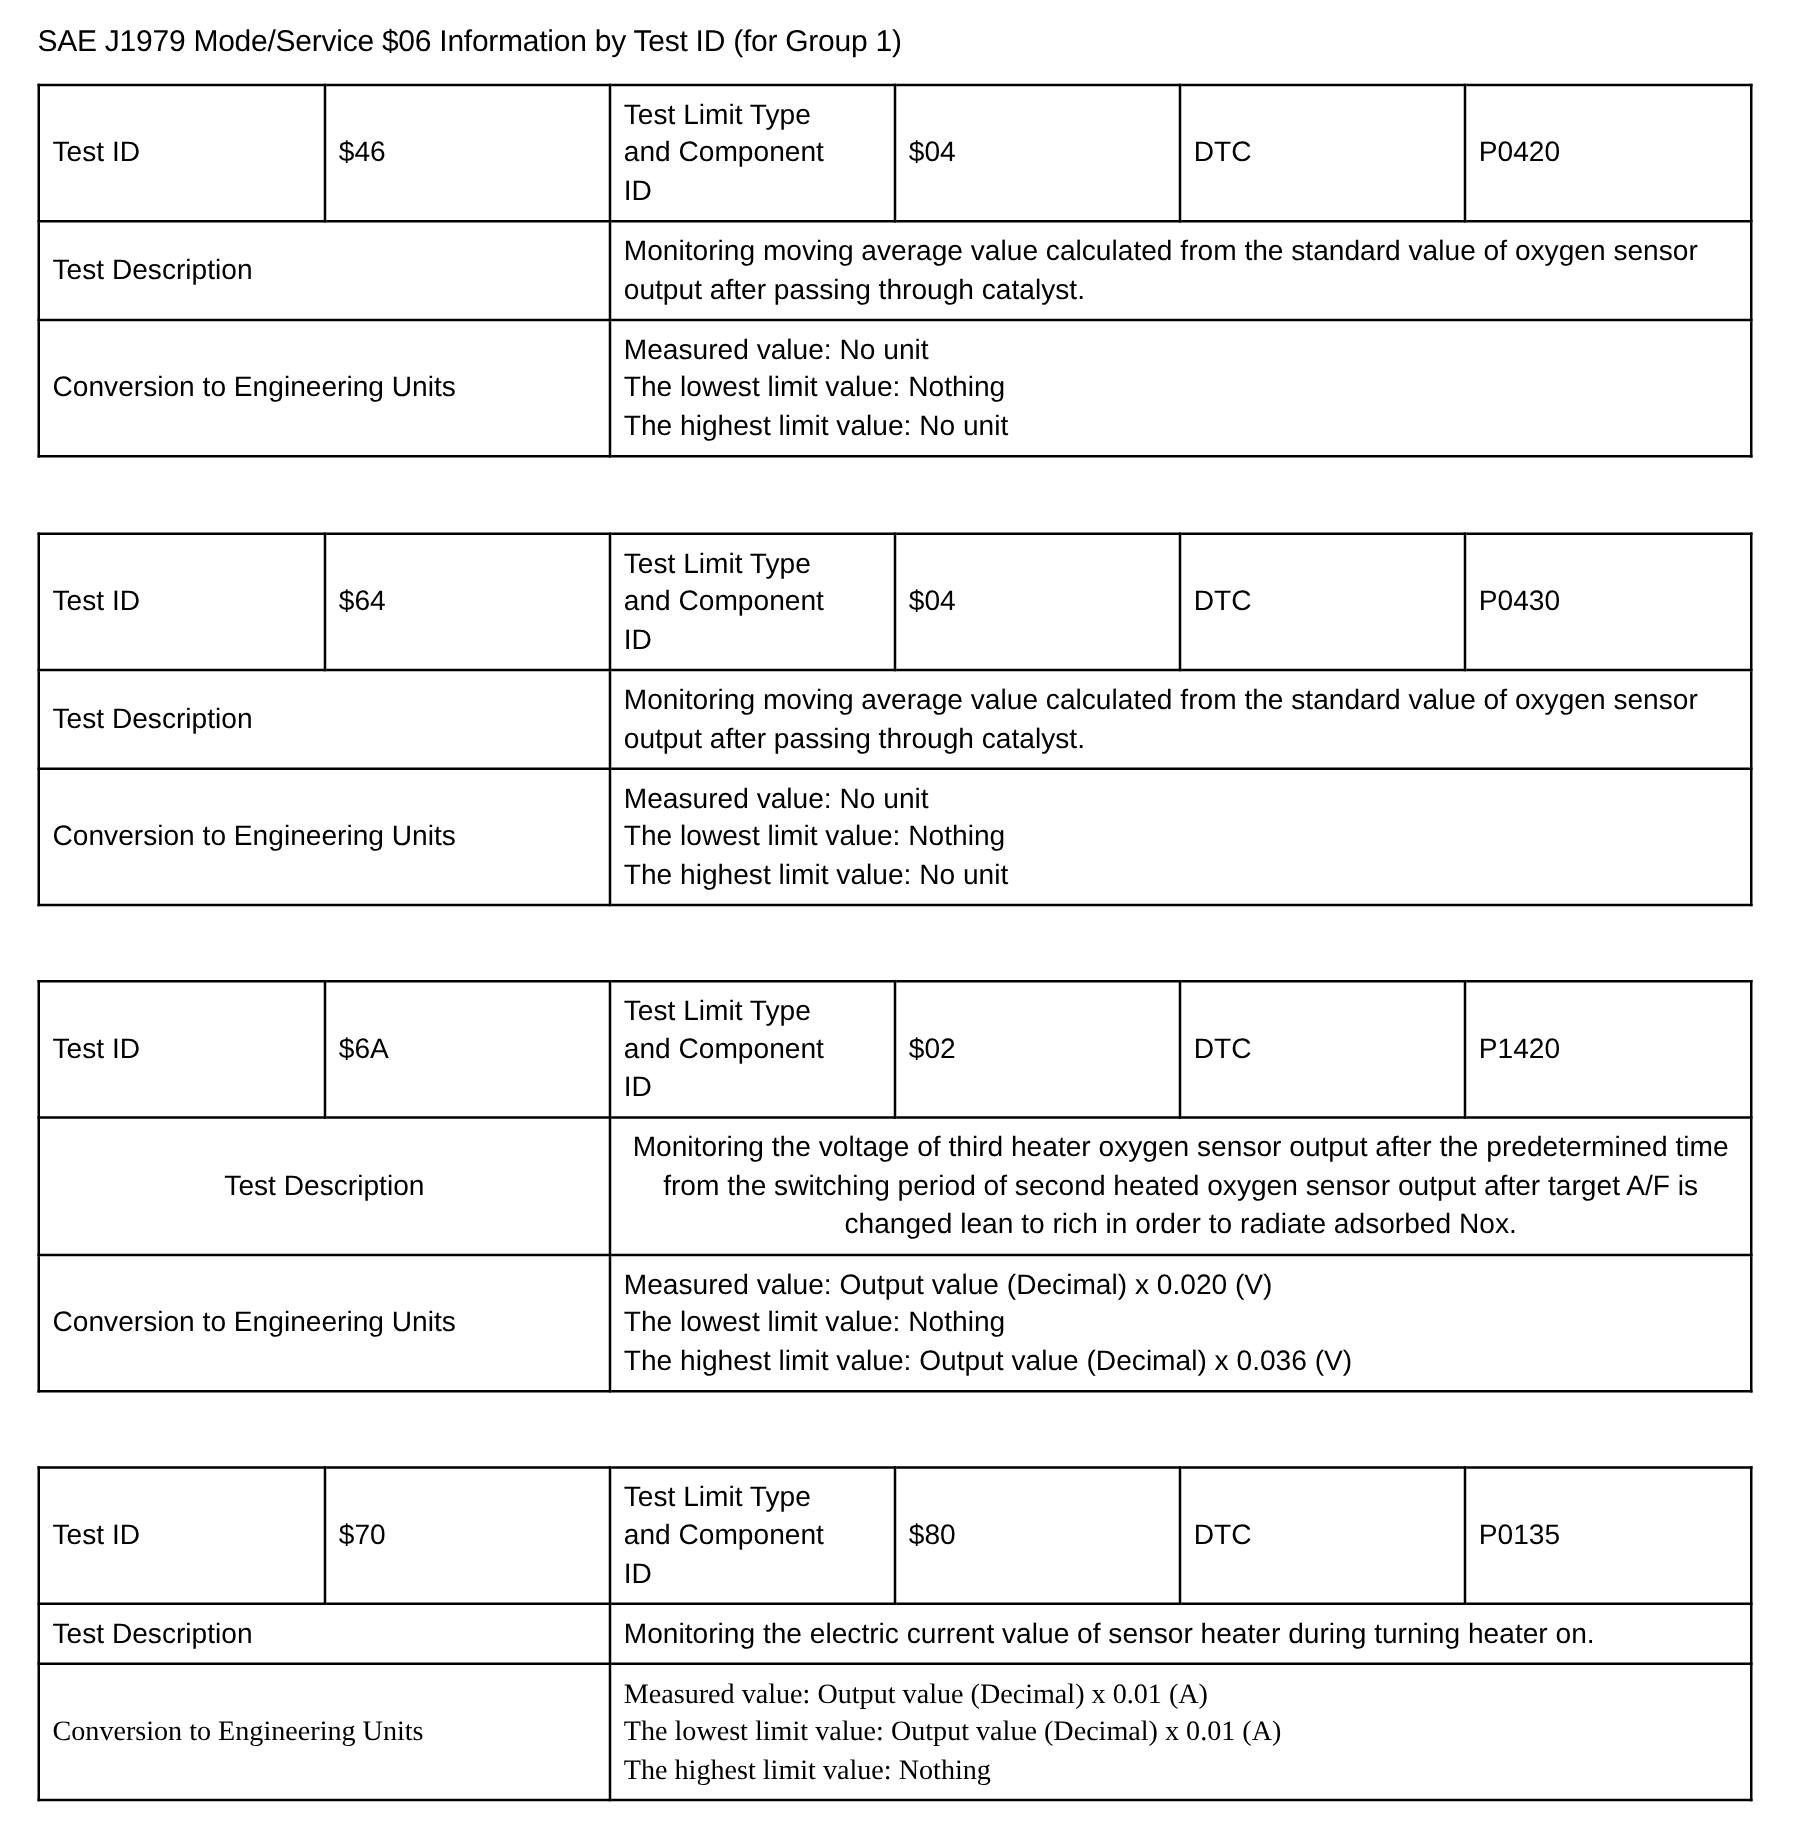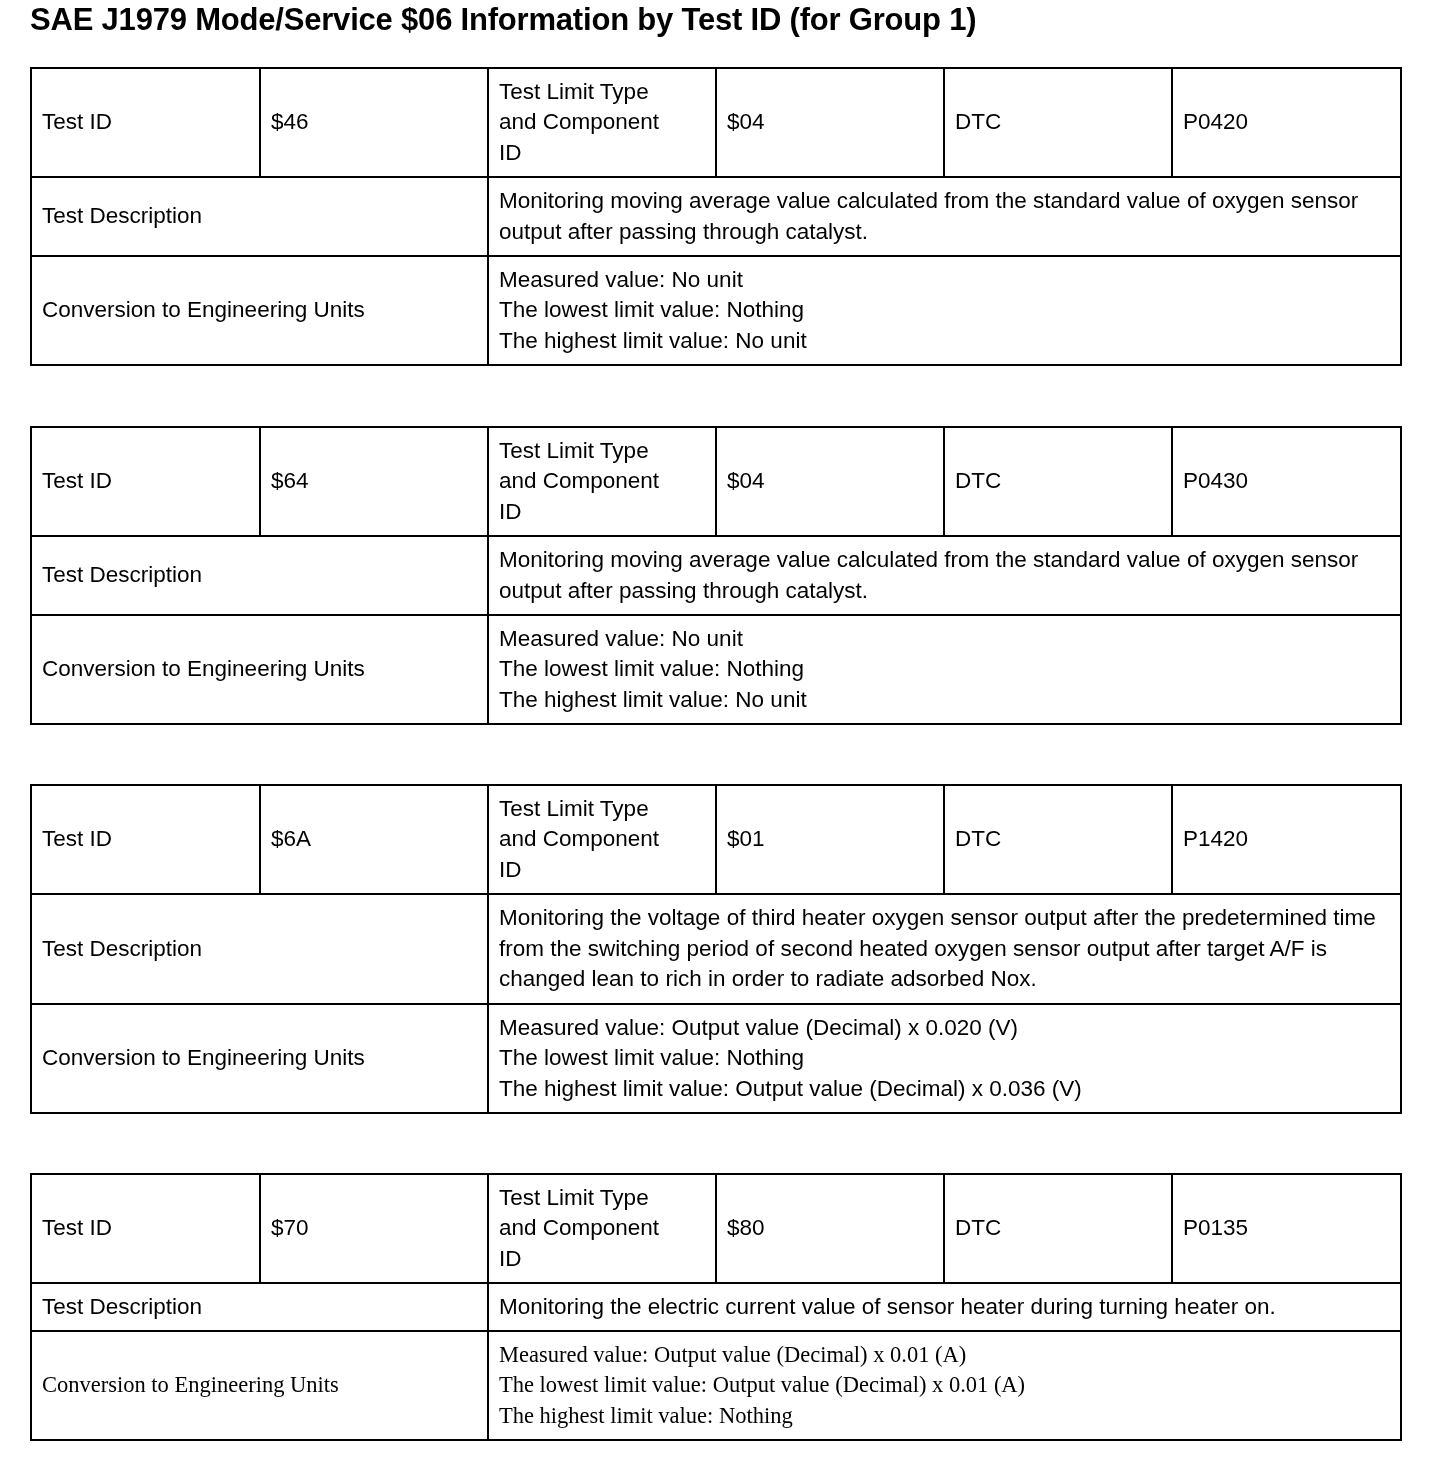--- a/index.html
+++ b/index.html
@@ -11,24 +11,24 @@
       width: 1440px;
       height: 1472px;
       position: relative;
       font-family: "Liberation Sans", sans-serif;
       color: #000000;
       overflow: hidden;
     }
     .page-title {
       position: absolute;
       left: 30px;
-      top: 0;
+      top: 14px;
       margin: 0;
-      font-size: 31px;
-      font-weight: bold;
+      font-size: 24px;
+      font-weight: normal;
       letter-spacing: -0.2px;
       line-height: 40px;
       white-space: nowrap;
     }
     table.test-table {
       position: absolute;
       left: 30px;
       width: 1370px;
       border-collapse: collapse;
       table-layout: fixed;
@@ -48,21 +48,21 @@
     .limit-label {
       white-space: pre-line;
     }
     #table-1 { top: 67px; }
     #table-2 { top: 426px; }
     #table-3 { top: 784px; }
     #table-4 { top: 1173px; }
 
     #table-1 tr.row-desc td, #table-2 tr.row-desc td { height: 77px; }
     #table-1 tr.row-conv td, #table-2 tr.row-conv td { height: 107px; }
-    #table-3 tr.row-desc td { height: 108px; }
+    #table-3 tr.row-desc td { height: 108px; text-align: center; }
     #table-3 tr.row-conv td { height: 107px; border-radius: 24px; }
     #table-4 tr.row-desc td { height: 46px; }
     #table-4 tr.row-conv td { height: 107px; font-family: Liberation Serif, serif; }
   </style>
 </head>
 <body>
 
 <h1 class="page-title">SAE J1979 Mode/Service $06 Information by Test ID (for Group 1)</h1>
 
 <table class="test-table" id="table-1">
@@ -144,21 +144,21 @@
       <col style="width:228px">
       <col style="width:229px">
   </colgroup>
   <tbody>
       <tr class="row-top">
     <td>Test ID</td>
     <td>$6A</td>
     <td class="limit-label">Test Limit Type
  and Component
  ID</td>
-    <td>$01</td>
+    <td>$02</td>
     <td>DTC</td>
     <td>P1420</td>
   </tr>
   <tr class="row-desc">
     <td colspan="2">Test Description</td>
     <td colspan="4">Monitoring the voltage of third heater oxygen sensor output after the predetermined time from the switching period of second heated oxygen sensor output after target A/F is changed lean to rich in order to radiate adsorbed Nox.</td>
   </tr>
   <tr class="row-conv">
     <td colspan="2">Conversion to Engineering Units</td>
     <td colspan="4">

